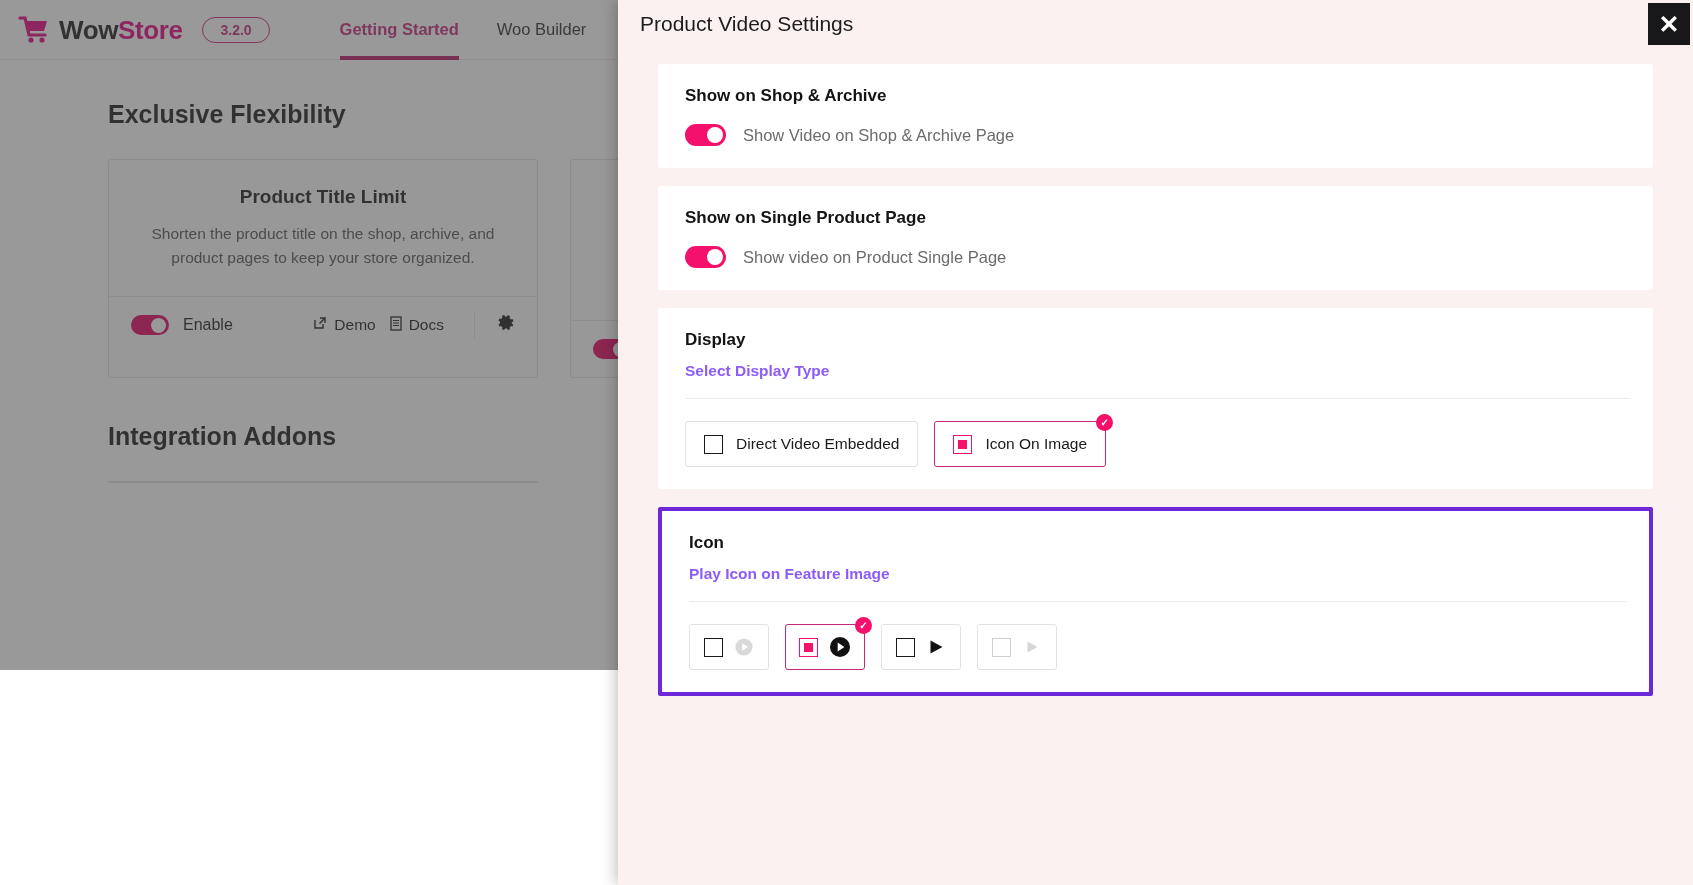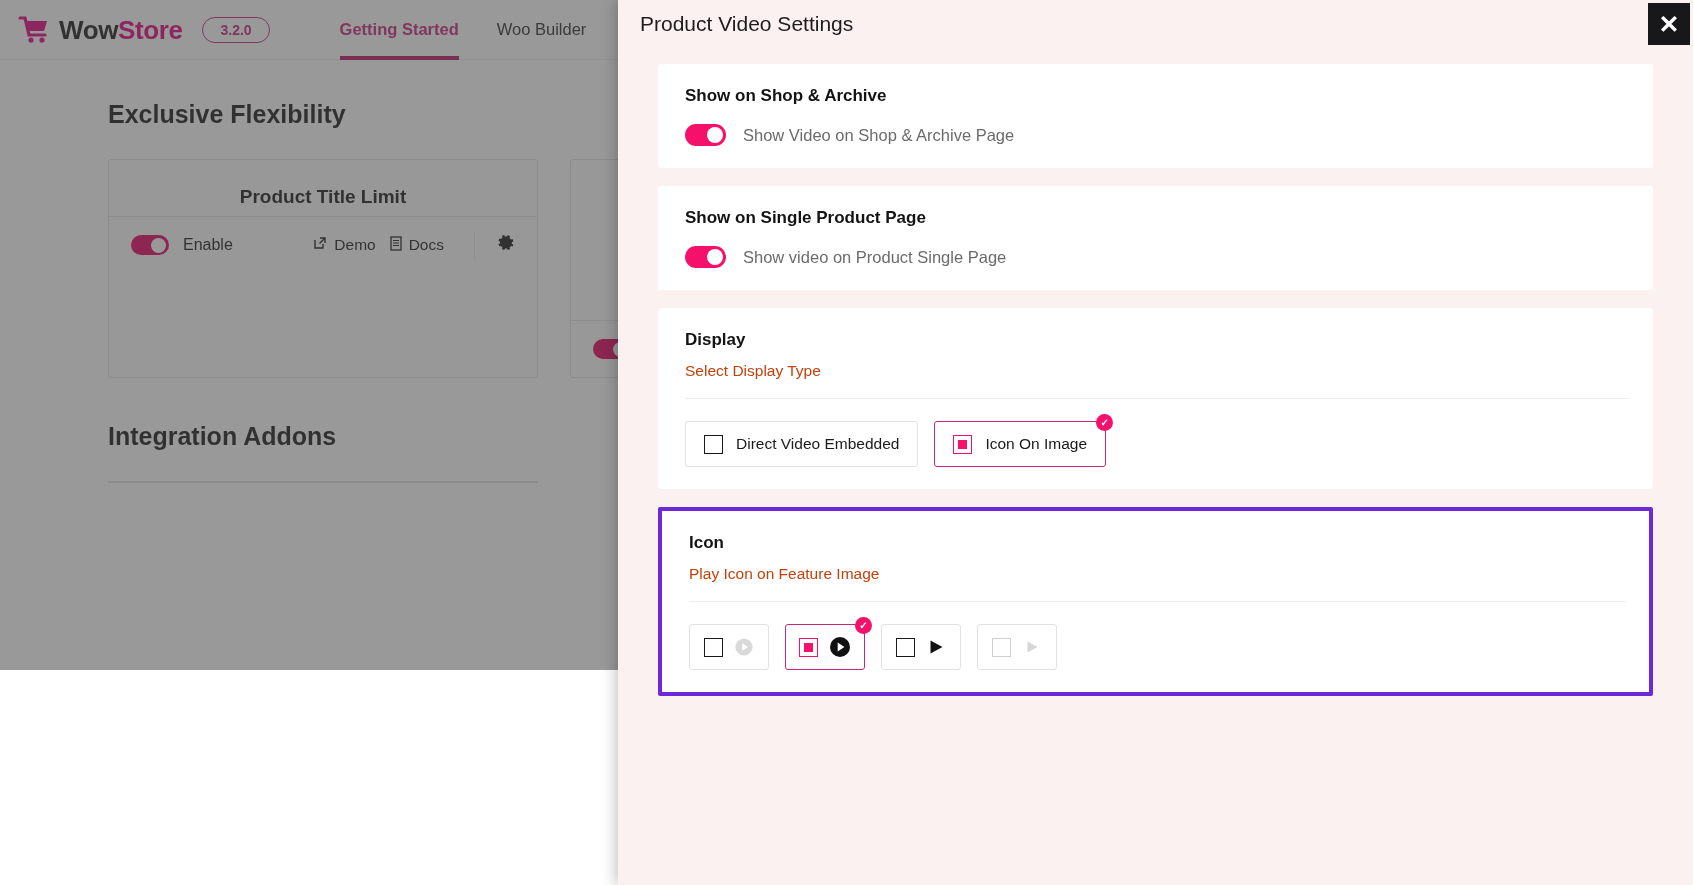--- a/index.html
+++ b/index.html
@@ -152,22 +152,22 @@
     background: #ffffff;
     border-radius: 3px;
     margin-bottom: 18px;
     padding: 22px 23px 22px 27px;
   }
   .panel-title {
     font-size: 17px; font-weight: 700; color: #141414;
     margin-bottom: 18px;
   }
   .panel-sub {
-    font-size: 15.5px; color: #c2410c;
-    margin-top: -6px; margin-bottom: 18px;
+    font-size: 15.5px; color: #8b5cf6;
+    margin-top: -6px; margin-bottom: 18px; font-weight: bold;
   }
   .divider { height: 1px; background: #ededed; margin-bottom: 22px; }
 
   .toggle-row { display: flex; align-items: center; gap: 17px; }
   .toggle {
     width: 41px; height: 22px; border-radius: 14px;
     background: #f5116b; position: relative; flex: none; cursor: pointer;
   }
   .toggle::after {
     content: ""; position: absolute; top: 3px; right: 3.5px;
@@ -266,20 +266,21 @@
         <div class="nav-item">Template</div>
       </div>
     </div>
 
     <div class="bg-body">
       <div class="bg-section-title">Exclusive Flexibility</div>
 
       <div class="bg-card-grid">
         <div class="bg-card">
           <div class="bg-card-head">Product Title Limit</div>
+          <div class="bg-card-desc">Shorten the product title on the shop, archive, and product pages to keep your store organized.</div>
           <div class="bg-card-foot">
             <div class="mini-toggle"></div>
             <div class="enable-label">Enable</div>
             <div class="spacer"></div>
             <div class="foot-link">
               <span>
                 <svg width="14" height="14" viewBox="0 0 14 14">
                     <path d="M2 4 L2 12 L10 12 L10 8" stroke="#1a1a1a" stroke-width="1.4" fill="none"></path>
                     <path d="M7 2 L12 2 L12 7" stroke="#1a1a1a" stroke-width="1.4" fill="none"></path>
                     <path d="M12 2 L6.5 7.5" stroke="#1a1a1a" stroke-width="1.4"></path>

